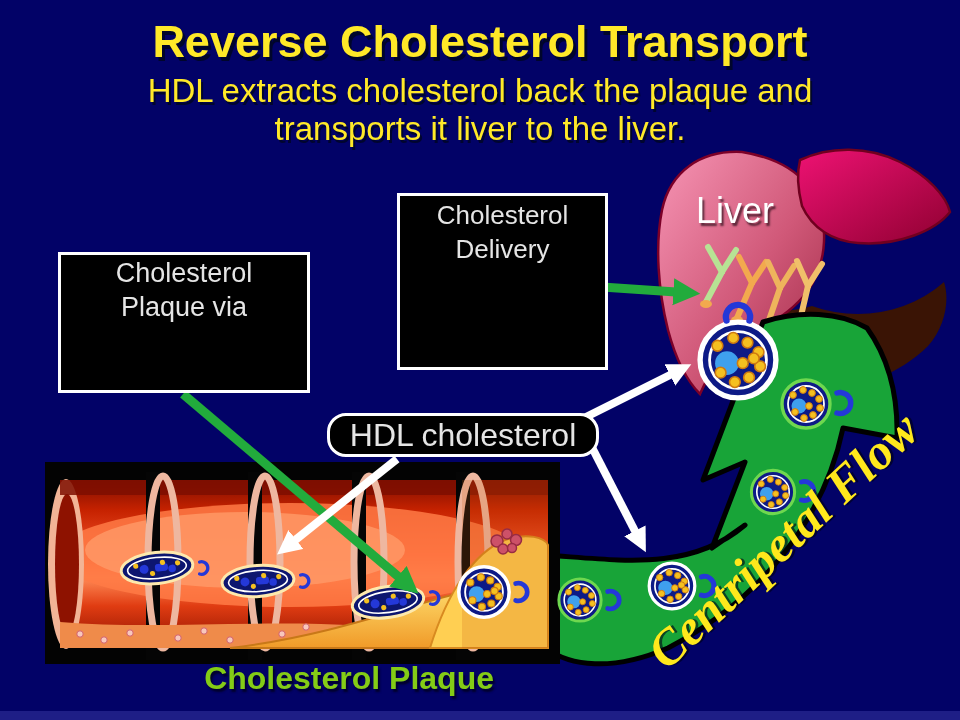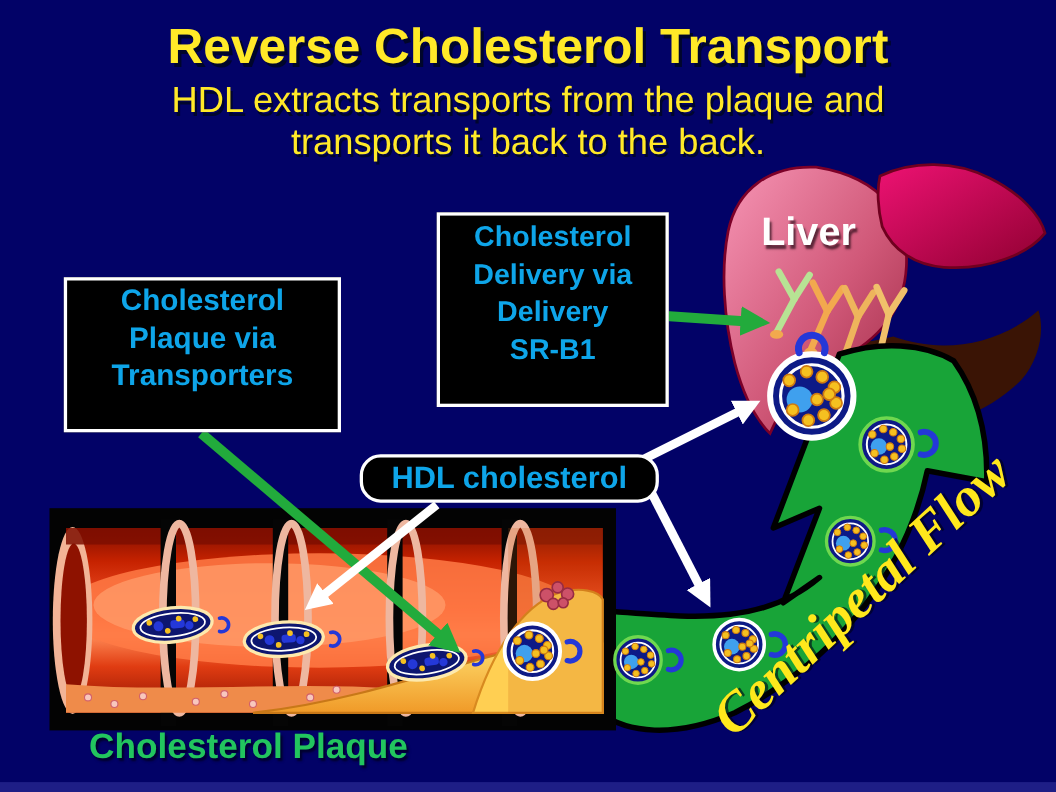--- a/index.html
+++ b/index.html
@@ -14,34 +14,34 @@
     left:0;top:16px;width:960px;text-align:center;
     color:#ffe928;font-size:45px;font-weight:bold;letter-spacing:0px;
     text-shadow:3px 4px 0 rgba(0,5,40,0.95);
   }
   .subtitle{
     left:0;top:72px;width:960px;text-align:center;
     color:#ffe928;font-size:33px;font-weight:normal;line-height:38px;
     text-shadow:2px 3px 0 rgba(0,5,40,0.9);
   }
   .blackbox{
-    background:#000;border:3px solid #fff;color:#0ea5e9;font-weight:bold;
+    background:#000;border:3px solid #fff;color:#e5e5e5;font-weight:normal;
     text-align:center;box-sizing:border-box;
   }
   .box-delivery{left:397px;top:193px;width:211px;height:177px;font-size:26px;line-height:34px;padding-top:2px;}
   .box-efflux{left:58px;top:252px;width:252px;height:141px;font-size:27px;line-height:34px;padding-top:1px;}
-  .box-hdl{left:327px;top:413px;width:272px;height:44px;font-size:28px;line-height:38px;border-radius:19px;}
+  .box-hdl{left:327px;top:413px;width:272px;height:44px;font-size:32px;line-height:38px;border-radius:19px;}
   .liver-label{
     left:660px;top:190px;width:150px;text-align:center;
-    color:#fff;font-size:36px;font-weight:bold;
+    color:#fff;font-size:36px;font-weight:normal;
     text-shadow:2px 3px 2px rgba(20,0,10,0.65);
   }
   .plaque-label{
-    left:81px;top:660px;width:400px;text-align:left;
-    color:#22c55e;font-size:32px;font-weight:bold;
+    left:94px;top:660px;width:400px;text-align:right;
+    color:#84cc16;font-size:32px;font-weight:bold;
     text-shadow:2px 3px 2px rgba(0,0,20,0.7);
   }
   .flow-label{
     left:540px;top:512px;width:480px;height:50px;text-align:center;
     color:#ffe81c;font-size:50px;font-weight:bold;font-style:italic;
     font-family:"Liberation Serif",serif;
     transform:rotate(-43deg);transform-origin:50% 50%;
     text-shadow:2px 2px 0 rgba(0,0,20,0.6);
     white-space:nowrap;
   }
@@ -264,37 +264,34 @@
     </g>
     <g stroke="#ffffff" stroke-width="8">
       <line x1="582" y1="419" x2="672" y2="374" marker-end="url(#aw)"></line>
       <line x1="582" y1="428" x2="636" y2="533" marker-end="url(#aw)"></line>
       <line x1="397" y1="459" x2="294" y2="541" marker-end="url(#aw)"></line>
     </g>
   </svg>
 
   <div class="abs title">Reverse Cholesterol Transport</div>
   <div class="abs subtitle">
-    <div>HDL extracts transports from the plaque and</div>
-    <div>transports it back to the back.</div>
+    <div>HDL extracts cholesterol back the plaque and</div>
+    <div>transports it liver to the liver.</div>
   </div>
 
   <div class="abs liver-label">Liver</div>
 
   <div class="abs blackbox box-delivery">
     <div>Cholesterol</div>
-    <div>Delivery via</div>
     <div>Delivery</div>
-    <div>SR-B1</div>
   </div>
 
   <div class="abs blackbox box-efflux">
     <div>Cholesterol</div>
     <div>Plaque via</div>
-    <div>Transporters</div>
   </div>
 
   <div class="abs blackbox box-hdl">HDL cholesterol</div>
 
   <div class="abs plaque-label">Cholesterol Plaque</div>
 
   <div class="abs flow-label">Centripetal Flow</div>
 
   <div class="abs bottom-strip"></div>
 </div>

